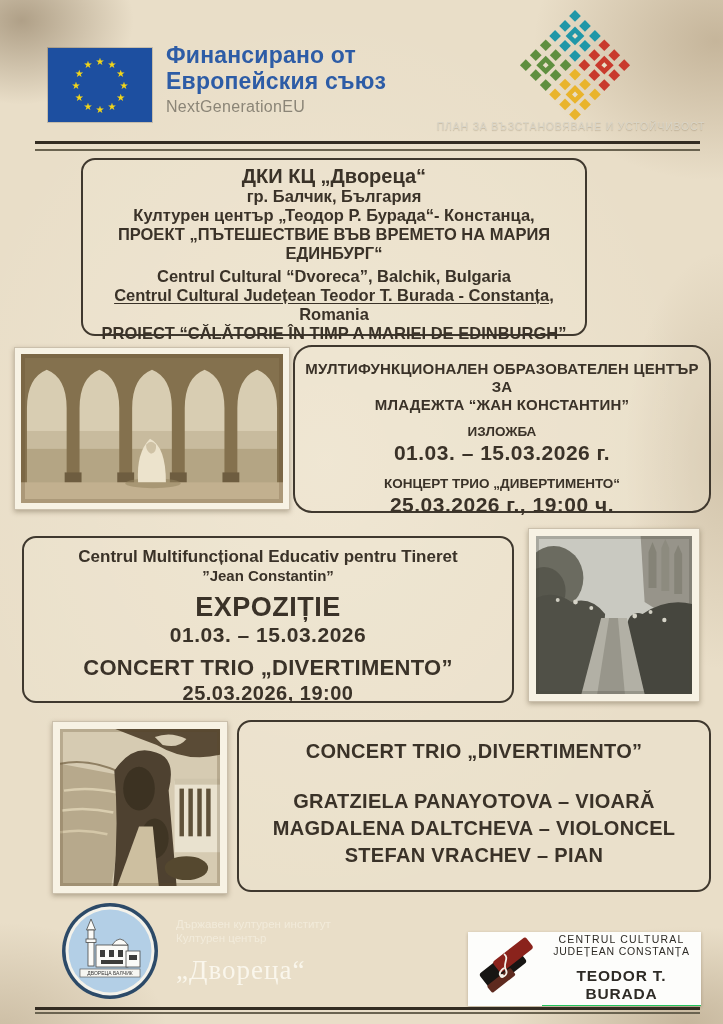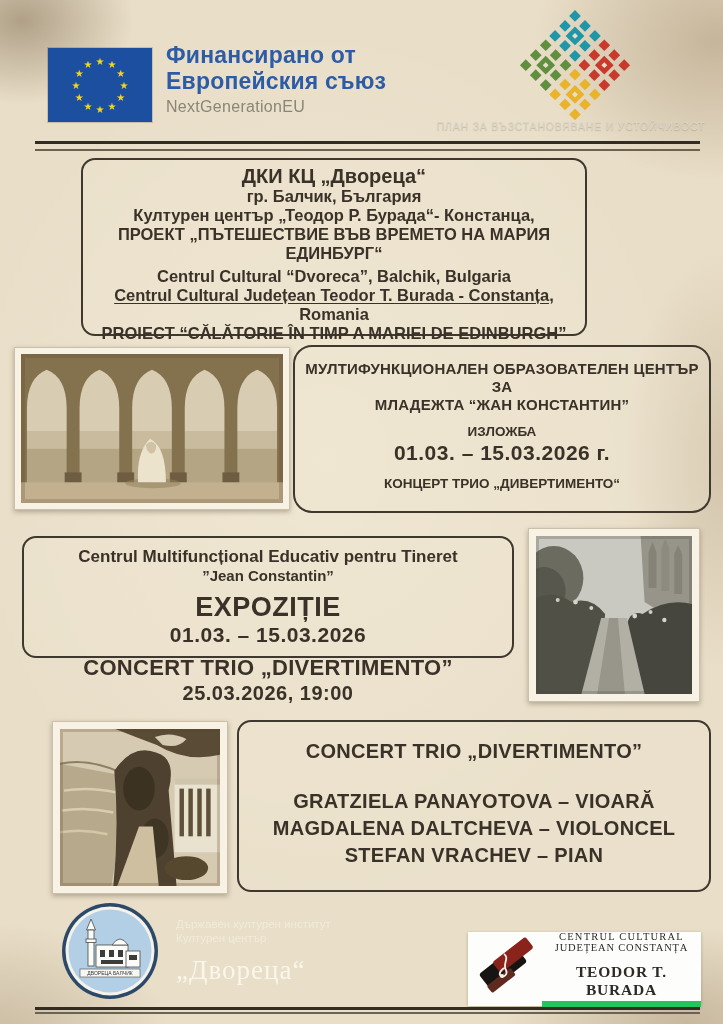--- a/index.html
+++ b/index.html
@@ -36,21 +36,21 @@
   .rbox{border:2px solid #3f382e;border-radius:14px;background:rgba(240,232,212,.25);}
   .box-header{left:38px;top:158px;width:506px;height:178px;padding-top:5px;box-sizing:border-box;margin-left:43px;}
   .box-header .t{font-size:20px;font-weight:bold;line-height:22px;}
   .box-header .s{font-size:16.5px;font-weight:bold;line-height:19px;}
   .box-header .gap{height:4px;}
   .u{text-decoration:underline;text-underline-offset:2px;}
   .box-bg-event{left:293px;top:345px;width:418px;height:168px;padding-top:13px;box-sizing:border-box;border-radius:19px;}
   .box-bg-event .t{font-size:15px;font-weight:bold;line-height:18px;letter-spacing:.2px;}
   .box-bg-event .lbl{font-size:13.5px;font-weight:bold;margin-top:10px;line-height:16px;}
   .box-bg-event .big{font-size:21px;font-weight:bold;line-height:26px;letter-spacing:.5px;}
-  .box-ro-event{left:22px;top:536px;width:492px;height:122px;padding-top:8px;box-sizing:border-box;}
+  .box-ro-event{left:22px;top:536px;width:492px;height:167px;padding-top:8px;box-sizing:border-box;}
   .box-ro-event .t1{font-size:17px;font-weight:bold;line-height:21px;}
   .box-ro-event .t2{font-size:15px;font-weight:bold;line-height:18px;}
   .box-ro-event .h1{font-size:27px;font-weight:bold;line-height:30px;margin-top:7px;letter-spacing:.5px;}
   .box-ro-event .h2{font-size:21px;font-weight:bold;line-height:25px;letter-spacing:.5px;}
   .box-ro-event .h3{font-size:22px;font-weight:bold;line-height:26px;margin-top:8px;letter-spacing:.3px;}
   .box-ro-event .h4{font-size:20px;font-weight:bold;line-height:25px;letter-spacing:.5px;}
   .box-concert{left:237px;top:720px;width:474px;height:172px;padding-top:17px;box-sizing:border-box;}
   .box-concert .t{font-size:20px;font-weight:bold;letter-spacing:.3px;line-height:24px;}
   .box-concert .p{font-size:20px;font-weight:bold;line-height:27px;letter-spacing:.3px;}
   .box-concert .gap{height:25px;}
@@ -60,24 +60,24 @@
   .photo-arches{left:14px;top:347px;width:276px;height:163px;}
   .photo-garden{left:528px;top:528px;width:172px;height:174px;padding:7px;}
   .photo-coast{left:52px;top:721px;width:176px;height:173px;padding:7px;}
   
   .badge{left:60px;top:901px;}
   .dvoreca-text{left:176px;top:917px;line-height:1.25;}
   .dvoreca-text .f1{font-size:11.5px;color:rgba(250,246,233,.55);}
   .dvoreca-text .f2{font-size:11.5px;color:rgba(250,246,233,.55);}
   .dvoreca-text .nm{font-family:"Liberation Serif","DejaVu Serif",serif;font-size:27px;color:rgba(252,249,240,.88);margin-top:8px;letter-spacing:1px;}
   .burada{left:468px;top:932px;width:233px;height:74px;background:#fdfdfb;box-shadow:0 1px 3px rgba(70,55,30,.3);display:flex;align-items:center;}
-  .burada-text{font-family:Liberation Serif, serif;color:#2e2b26;text-align:center;flex:1;}
+  .burada-text{font-family:Liberation Sans, sans-serif;color:#2e2b26;text-align:center;flex:1;}
   .burada-text .b1{font-size:10.5px;letter-spacing:1.2px;}
   .burada-text .b2{font-size:10.5px;letter-spacing:.8px;}
-  .burada-text .b3{font-size:15.5px;font-weight:bold;letter-spacing:.8px;margin-top:10px;border-bottom:6px solid #22c55e;display:inline-block;padding-bottom:2px;}
+  .burada-text .b3{font-size:15.5px;font-weight:bold;letter-spacing:.8px;margin-top:10px;border-bottom:1px solid #22c55e;display:inline-block;padding-bottom:2px;}
 </style>
 </head>
 <body>
 
 <div class="poster">
 
   <svg class="abs eu-flag" width="104" height="74" viewBox="0 0 104 74">
     <rect x="0" y="0" width="104" height="74" fill="#1d4fa0"></rect>
     <g fill="#f3d619" font-family="DejaVu Sans, sans-serif" font-size="10" text-anchor="middle">
       <text x="52" y="17">★</text>
@@ -161,20 +161,21 @@
       <rect width="264" height="151" fill="none" stroke="rgba(90,70,40,0.22)" stroke-width="8"></rect>
     </svg>
   </div>
 
   <div class="abs rbox box-bg-event ctr">
     <div class="t">МУЛТИФУНКЦИОНАЛЕН ОБРАЗОВАТЕЛЕН ЦЕНТЪР ЗА</div>
     <div class="t">МЛАДЕЖТА “ЖАН КОНСТАНТИН”</div>
     <div class="lbl">ИЗЛОЖБА</div>
     <div class="big">01.03. – 15.03.2026 г.</div>
     <div class="lbl">КОНЦЕРТ ТРИО „ДИВЕРТИМЕНТО“</div>
+    <div class="big">25.03.2026 г., 19:00 ч.</div>
   </div>
 
   <div class="abs rbox box-ro-event ctr">
     <div class="t1">Centrul Multifuncțional Educativ pentru Tineret</div>
     <div class="t2">”Jean Constantin”</div>
     <div class="h1">EXPOZIȚIE</div>
     <div class="h2">01.03. – 15.03.2026</div>
     <div class="h3">CONCERT TRIO „DIVERTIMENTO”</div>
     <div class="h4">25.03.2026, 19:00</div>
   </div>

